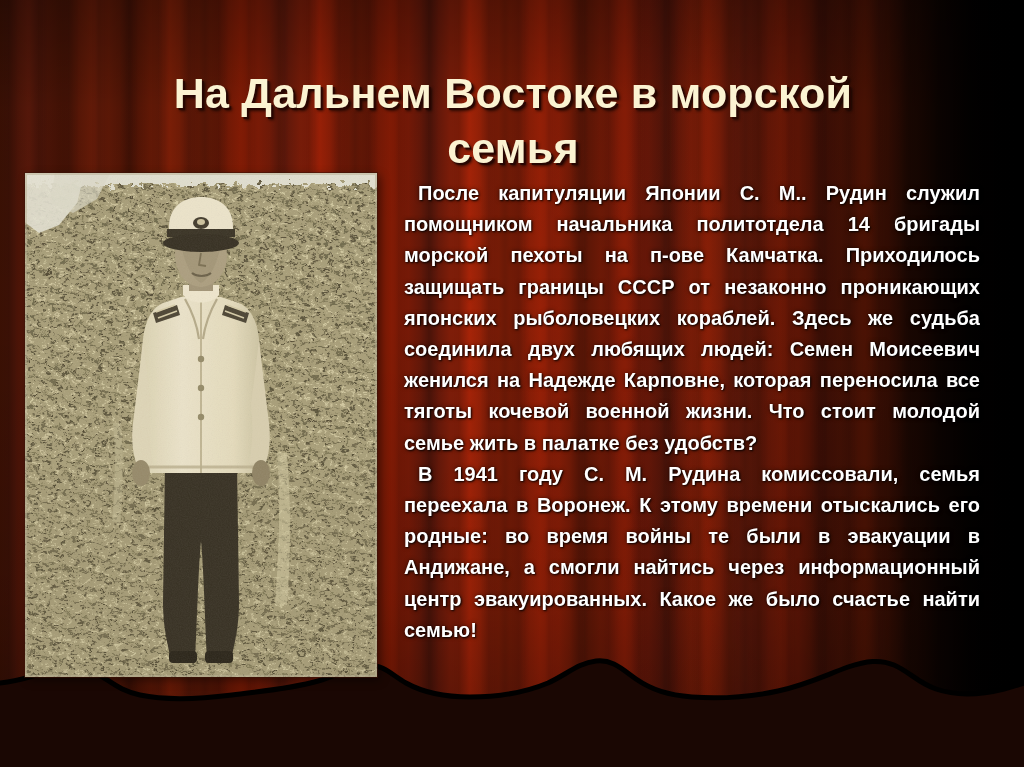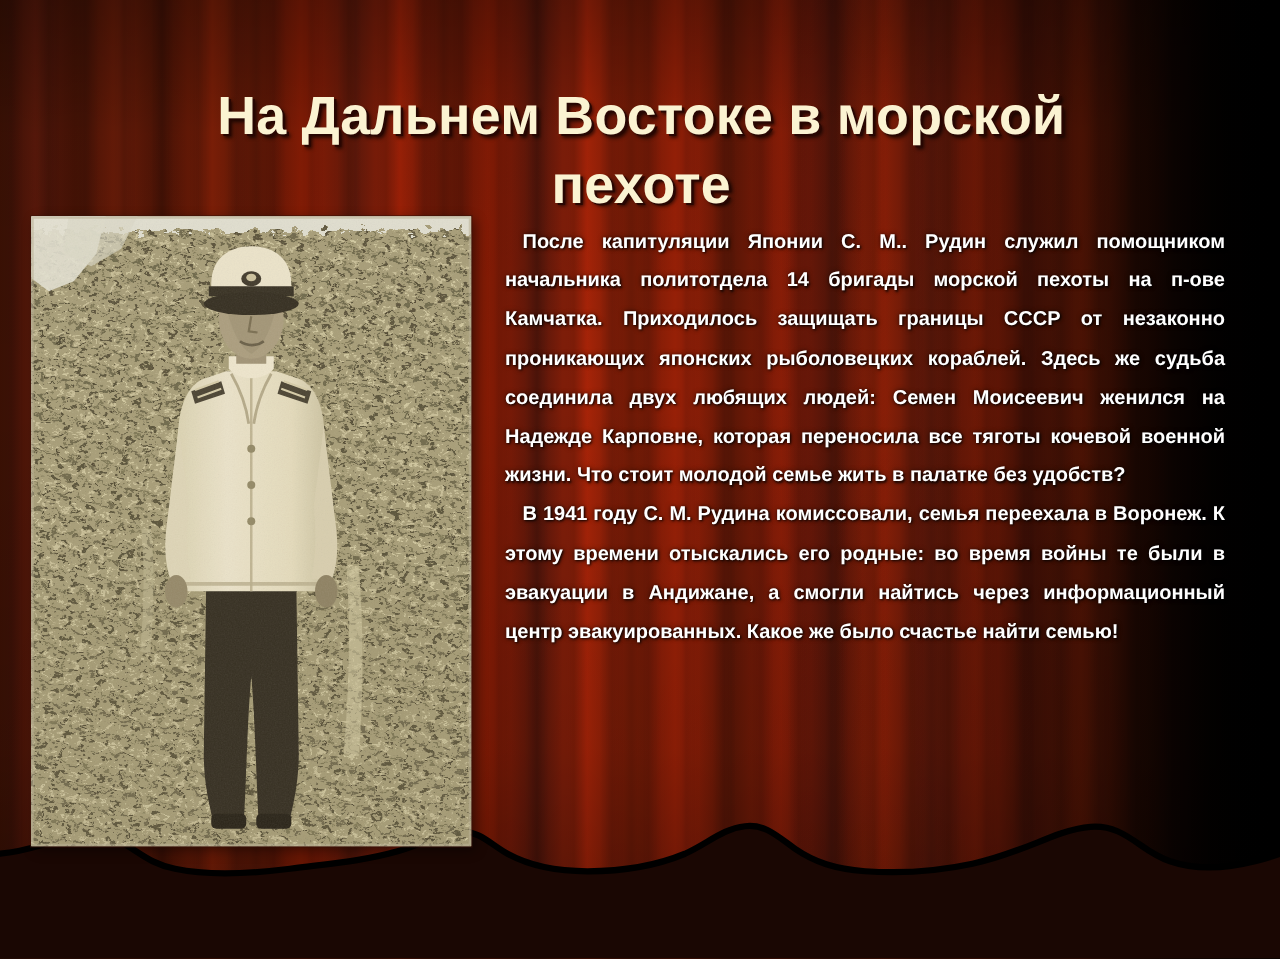--- a/index.html
+++ b/index.html
@@ -130,21 +130,21 @@
   }
   .photo svg { display: block; width: 100%; height: 100%; }
 
   
   .body-text {
     position: absolute;
     left: 404px;
     top: 178px;
     width: 576px;
     color: #ffffff;
-    font-size: 16px;
+    font-size: 20px;
     font-weight: bold;
     line-height: 31.2px;
     text-align: justify;
     text-shadow: 1px 1px 2px rgba(0,0,0,.85), 0 0 4px rgba(0,0,0,.6);
   }
   .body-text p {
     margin: 0;
     text-indent: 14px;
     text-align: justify;
   }
@@ -171,21 +171,21 @@
     <path d="M0,26 C22,24 34,18 52,14 C70,10 82,8 96,16 C112,25 120,34 140,38
              C168,44 200,42 232,38 C262,34 290,32 318,24 C340,18 352,8 368,8
              C384,8 392,18 406,26 C424,36 444,40 470,40 C500,40 524,36 548,26
              C566,18 578,6 596,4 C612,2 622,12 636,22 C652,33 668,38 692,40
              C720,42 750,40 778,34 C806,28 826,18 848,10 C866,4 880,2 894,8
              C910,15 918,26 936,32 C956,39 980,38 1004,32 C1012,30 1018,28 1024,26" fill="none" stroke="#000000" stroke-width="5" stroke-linecap="round"></path>
   </svg>
 
   <div class="title">
     <span>На Дальнем Востоке в морской</span><br>
-    <span>пехоте</span>
+    <span>семья</span>
   </div>
 
   <div class="photo">
     <svg viewBox="0 0 352 504" preserveAspectRatio="none">
       <defs>
         <linearGradient id="skyg" x1="0" y1="0" x2="0" y2="1">
           <stop offset="0" stop-color="#e6e9e4"></stop>
           <stop offset="1" stop-color="#d6d4c2"></stop>
         </linearGradient>
         <linearGradient id="foliage" x1="0" y1="0" x2="0" y2="1">

